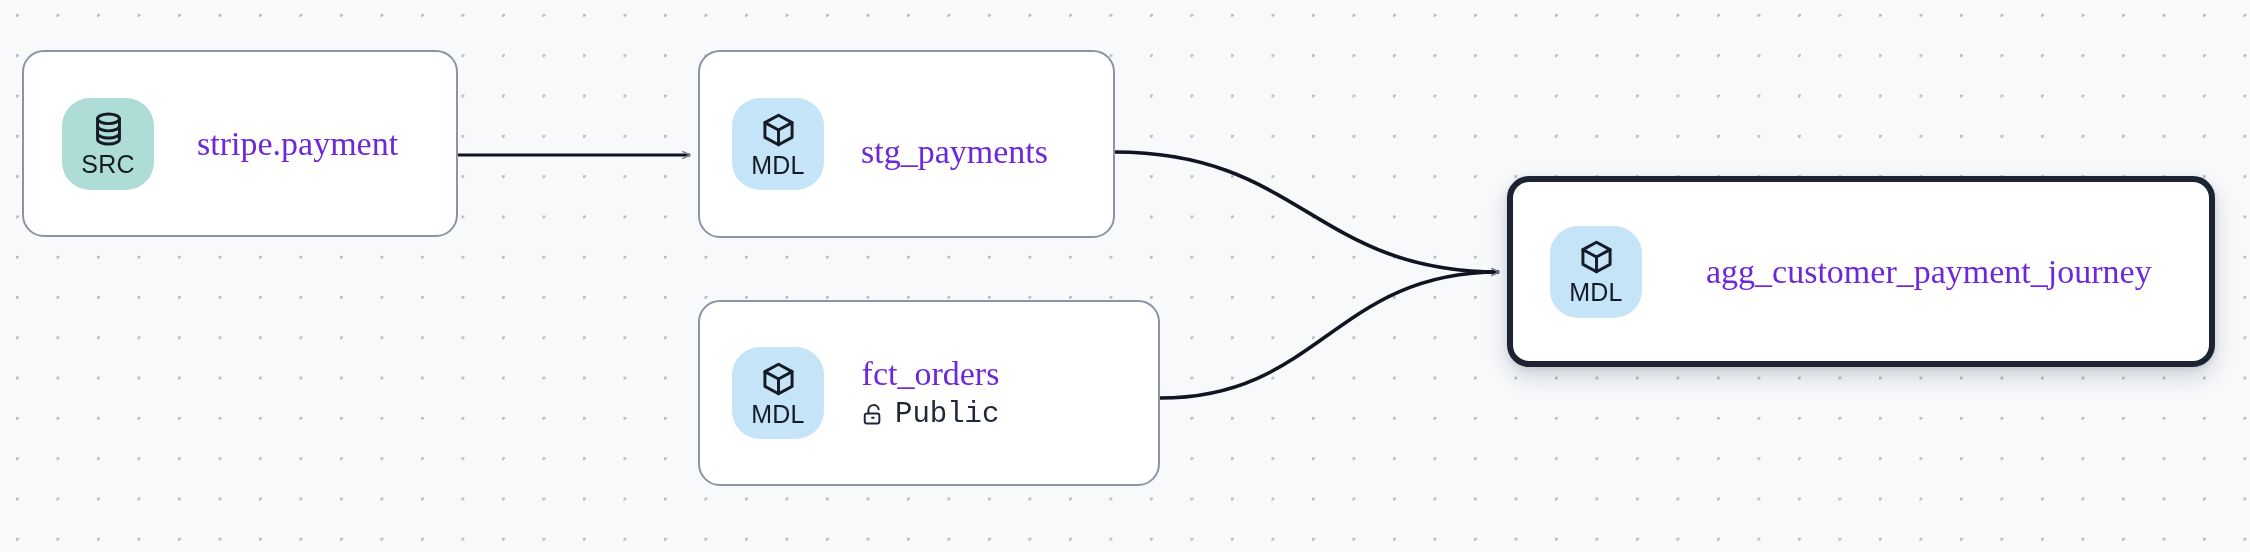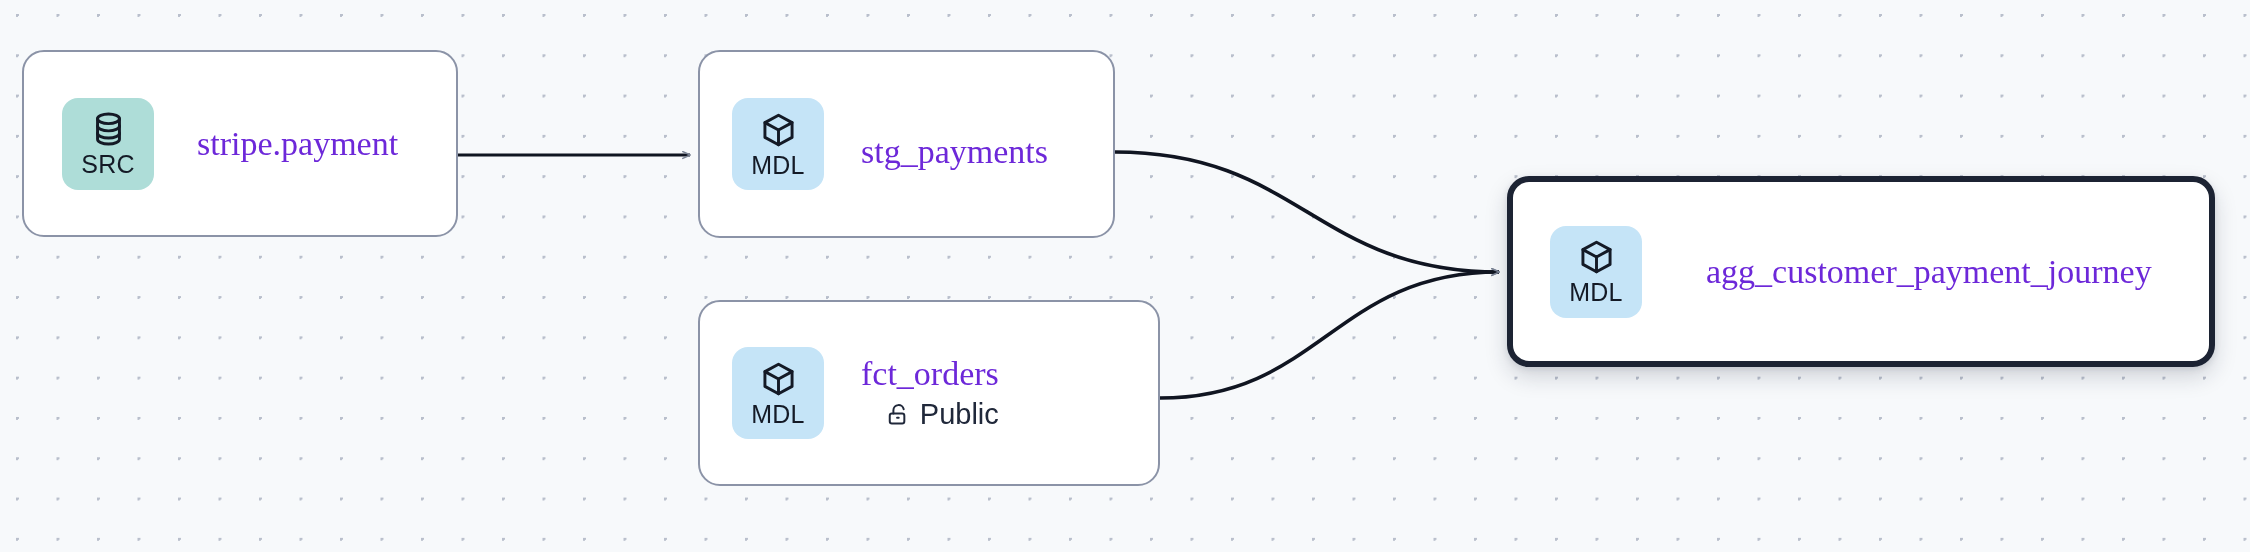--- a/index.html
+++ b/index.html
@@ -51,21 +51,21 @@
   .node.selected {
     border: 6px solid #1c2333;
     border-radius: 22px;
     box-shadow: 0 10px 22px rgba(23,32,54,0.17), 0 2px 6px rgba(23,32,54,0.10);
   }
 
   .badge {
     flex: 0 0 auto;
     width: 92px;
     height: 92px;
-    border-radius: 16px;
+    border-radius: 28px;
     display: flex;
     flex-direction: column;
     align-items: center;
     justify-content: center;
     gap: 1px;
   }
 
   .badge .glyph {
     display: block;
     line-height: 0;
@@ -92,21 +92,21 @@
     font-size: 34px;
     color: #6d28d9;
     line-height: 1.1;
     white-space: nowrap;
   }
 
   .node-sub {
     display: flex;
     align-items: center;
     gap: 9px;
-    font-family: Liberation Sans, sans-serif;
+    font-family: Liberation Mono, monospace;
     font-size: 29px;
     color: #20283a;
     line-height: 1.1;
     white-space: nowrap;
   }
 
   .node-sub .lock-wrap {
     display: inline-flex;
     line-height: 0;
   }

